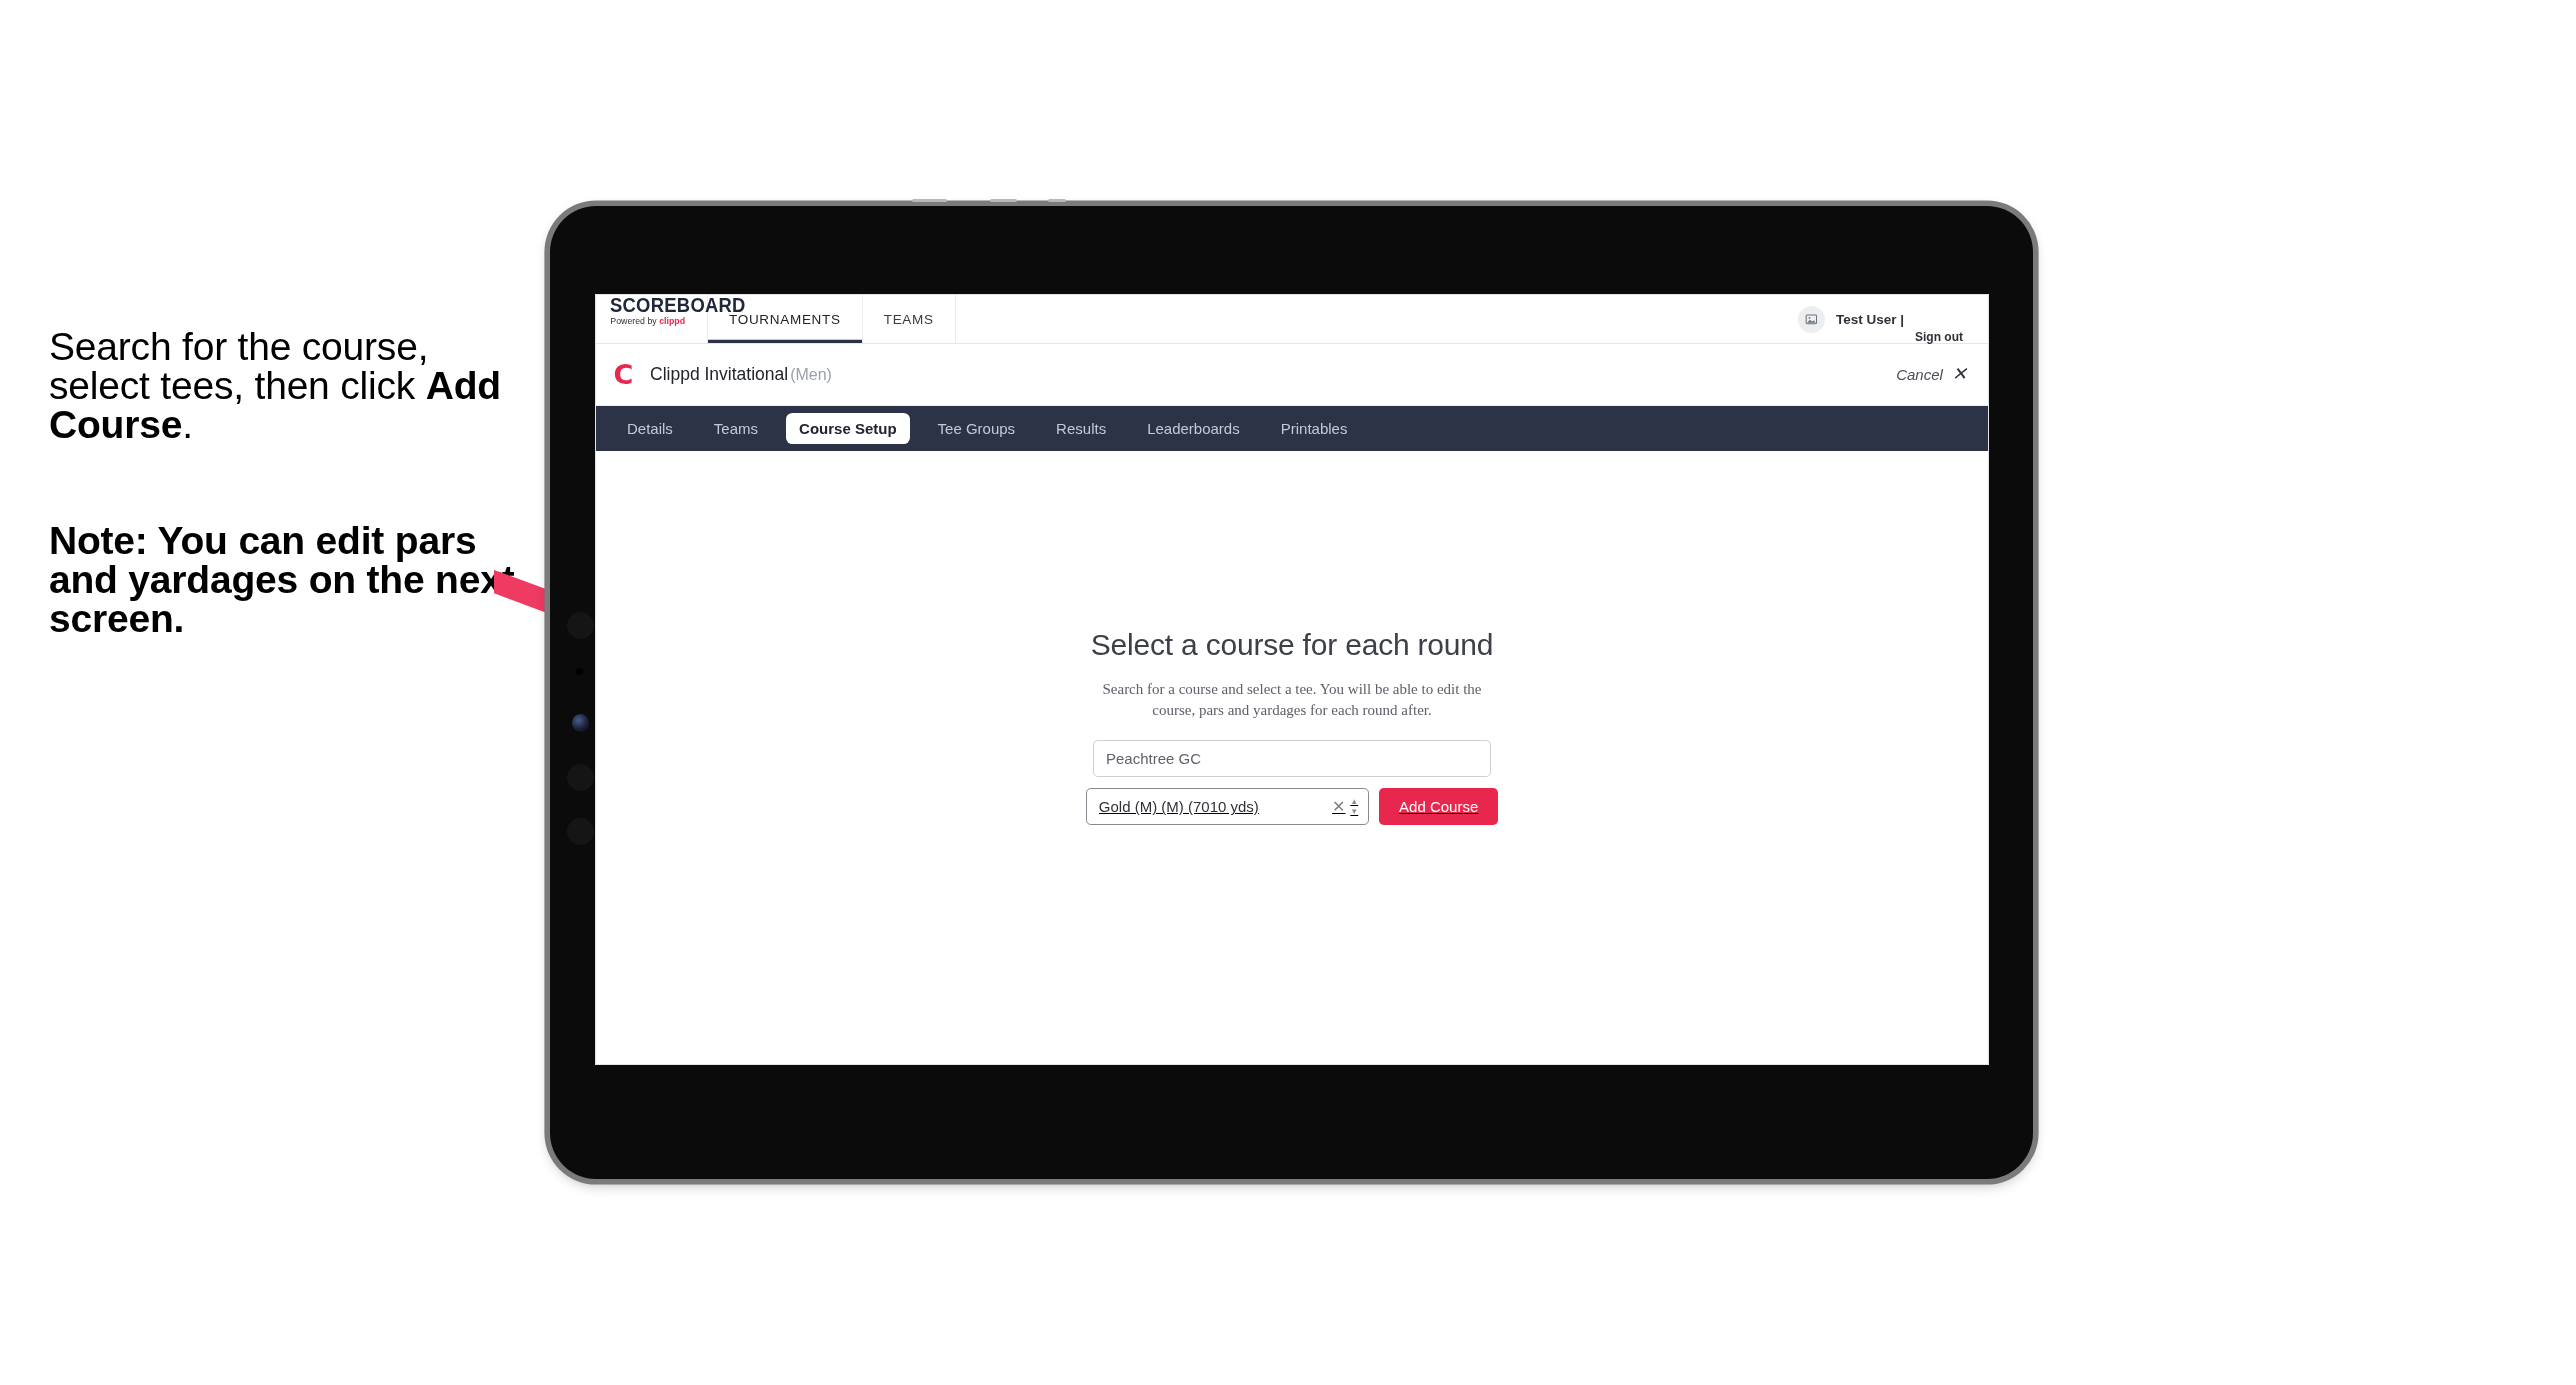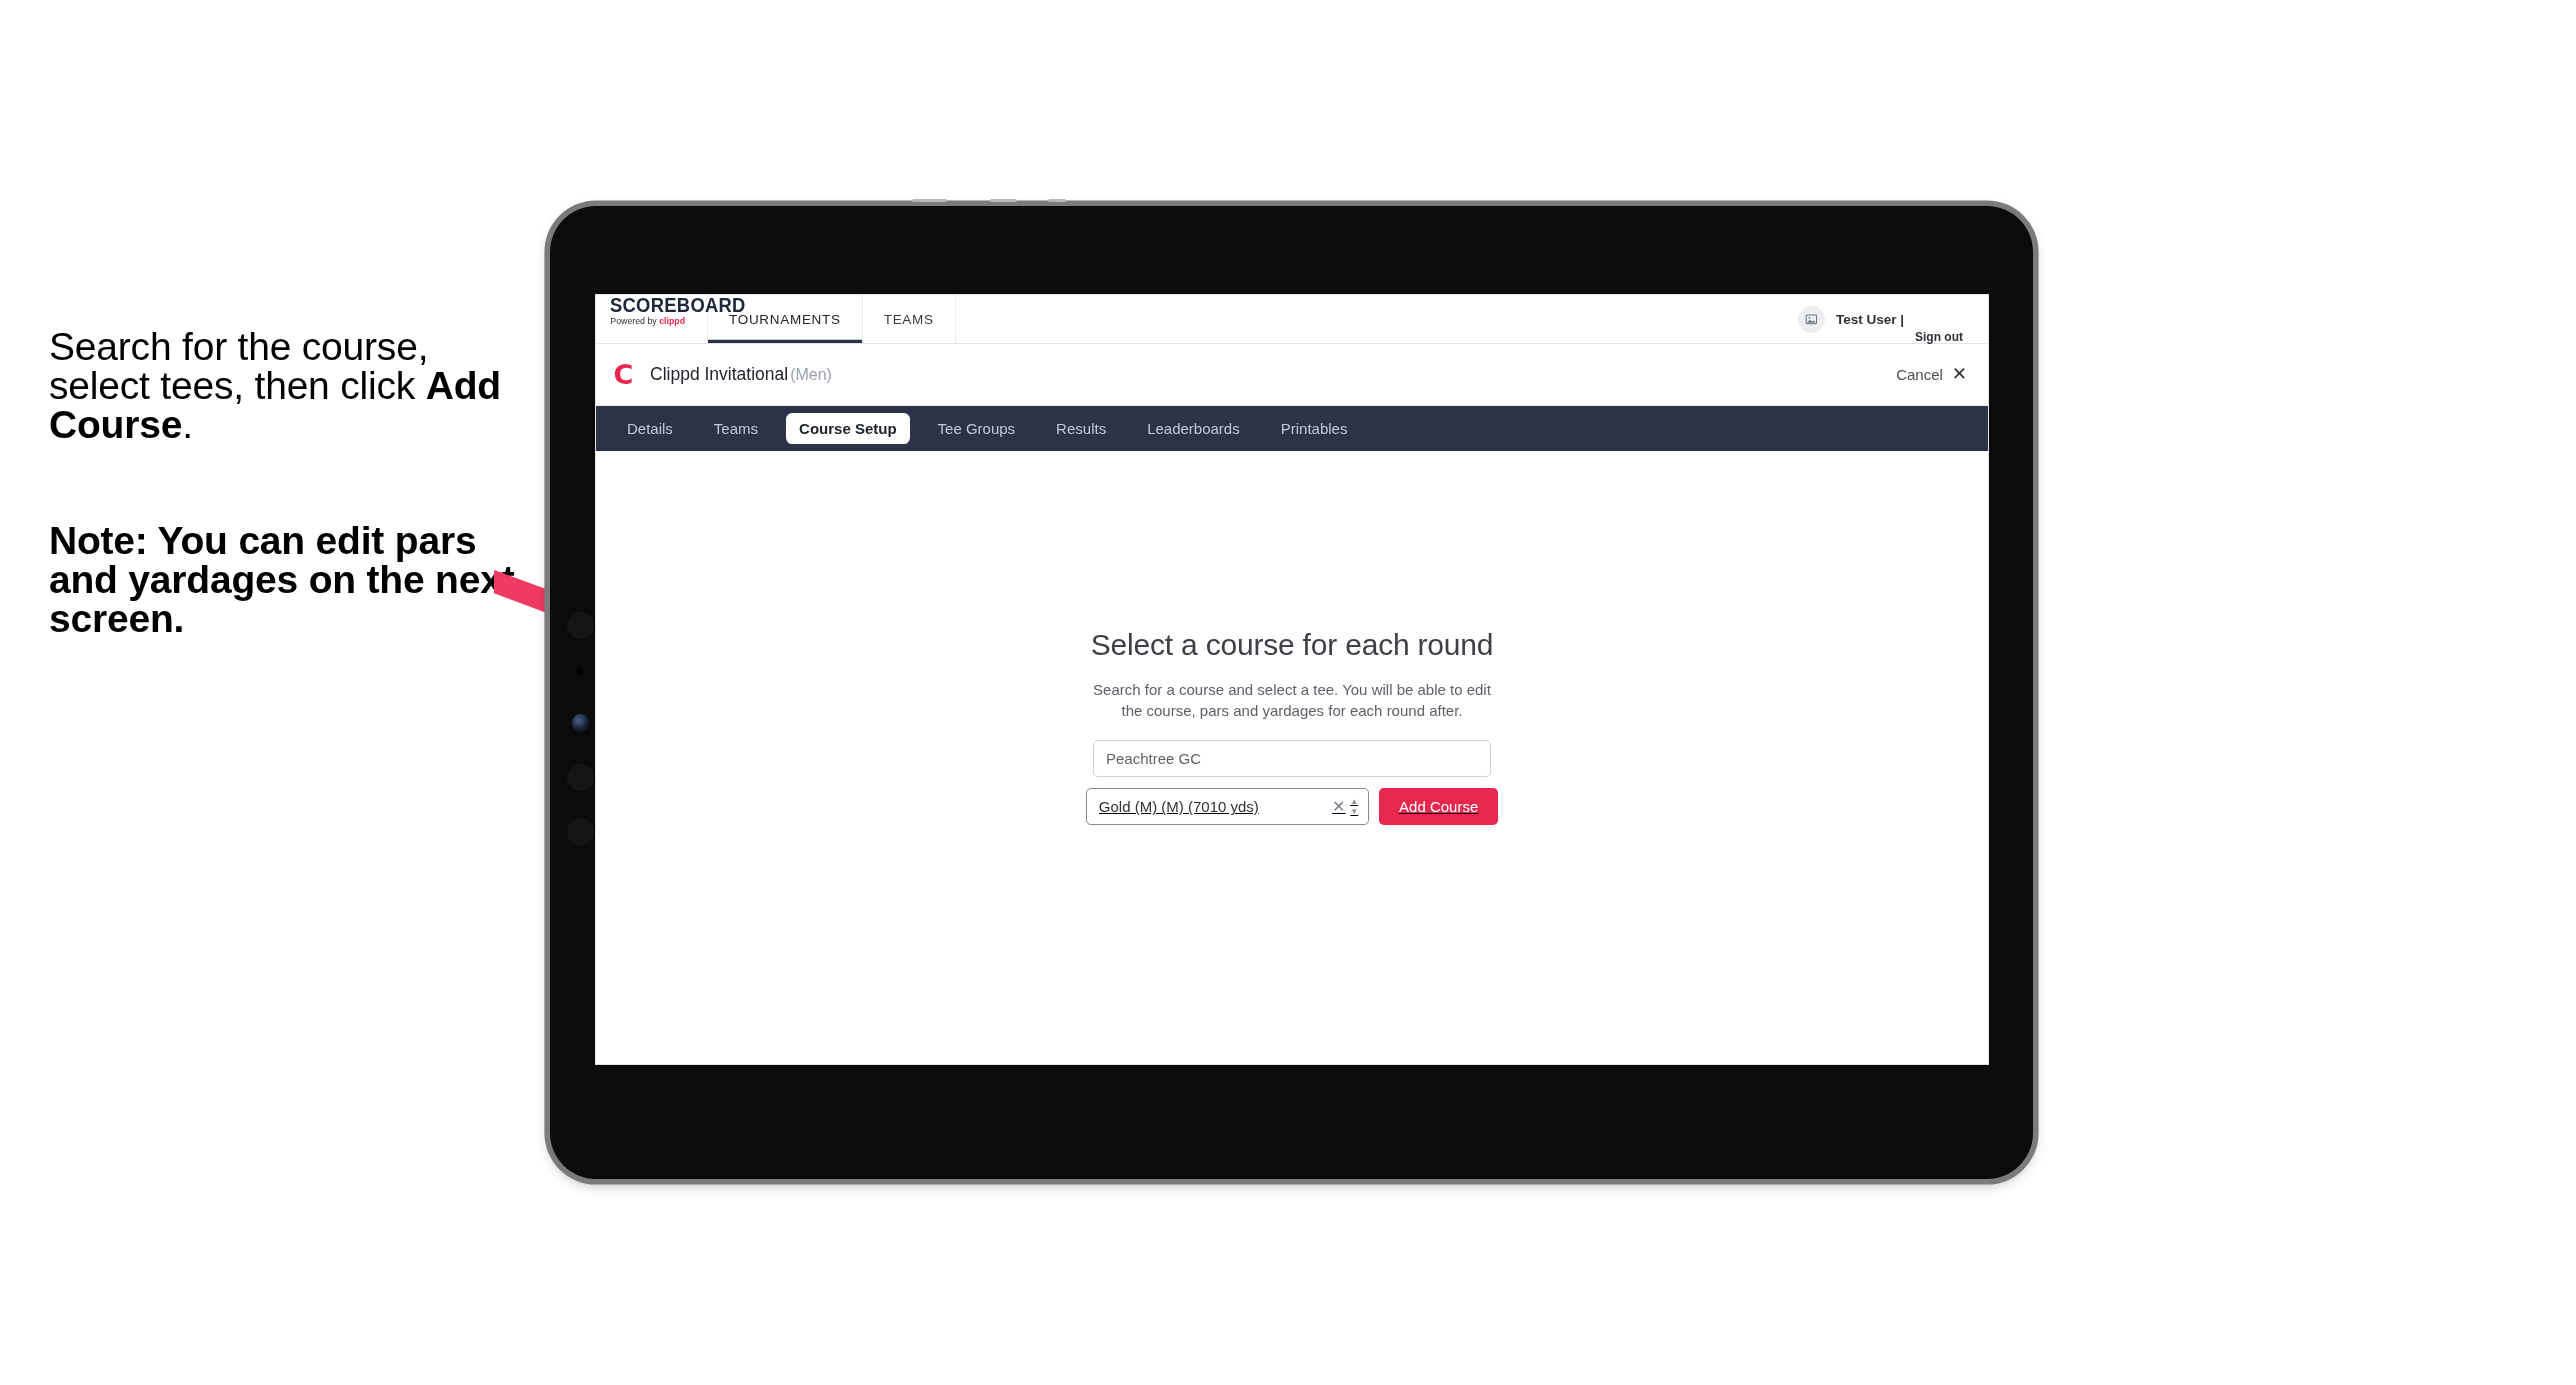--- a/index.html
+++ b/index.html
@@ -186,20 +186,21 @@
     color: #21242c;
     margin-right: 2px;
   }
   .t-gender { font-size: 16px; color: #9aa1ac; }
   .cancel-wrap {
     margin-left: auto;
     display: flex;
     align-items: center;
     gap: 8.8px;
     cursor: pointer;
+    font-style: italic;
   }
   .cancel-label { font-size: 15px; color: #4c4f57; }
   .cancel-x { font-size: 18.3px; color: #31343b; line-height: 1; }
 
   
   .tabstrip {
     height: 45px;
     background: #2c3347;
     display: flex;
     align-items: center;
@@ -241,20 +242,21 @@
     letter-spacing: -0.2px;
     margin-bottom: 16.7px;
   }
   .panel-sub {
     font-size: 15px;
     color: #5d6068;
     text-align: center;
     line-height: 1.45;
     width: 398px;
     margin-bottom: 18.3px;
+    font-family: Liberation Serif, serif;
   }
 
   .search-input {
     width: 398px;
     height: 37px;
     border: 0.8px solid #ccd0d6;
     border-radius: 4.8px;
     background: #fff;
     font-family: "Liberation Sans", sans-serif;
     font-size: 15px;

